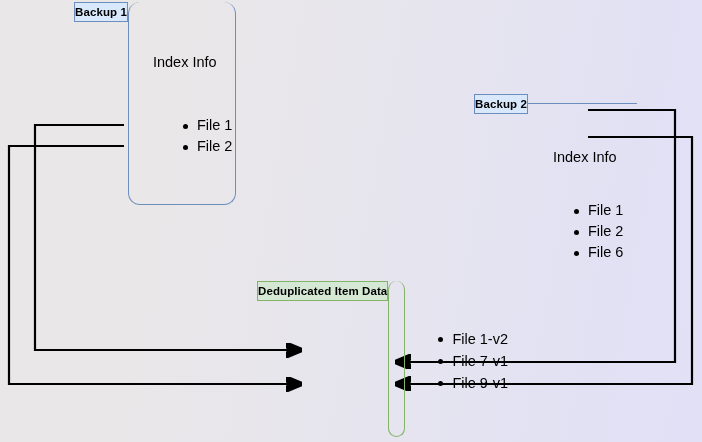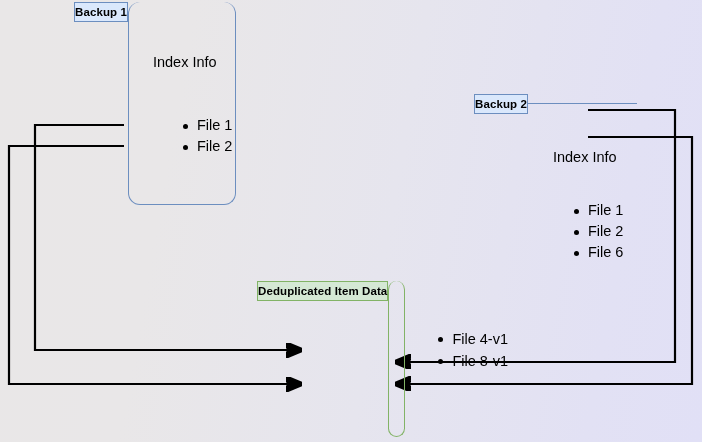--- a/index.html
+++ b/index.html
@@ -155,19 +155,20 @@
         <li>File 2</li>
         <li>File 6</li>
       </ul>
     </div>
   </div>
 
   <div class="node green-box" style="left:257px; top:281px; width:148px; height:156px;">
     <div class="node-header">Deduplicated Item Data</div>
     <div class="node-body">
       <ul class="file-list dedup-list" style="left:46px; top:47px;">
-        <li>File 4-v1</li>
-        <li>File 8-v1</li>
+        <li>File 1-v2</li>
+        <li>File 7-v1</li>
+        <li>File 9-v1</li>
       </ul>
     </div>
   </div>
 
 </div>
 
 </body></html>

